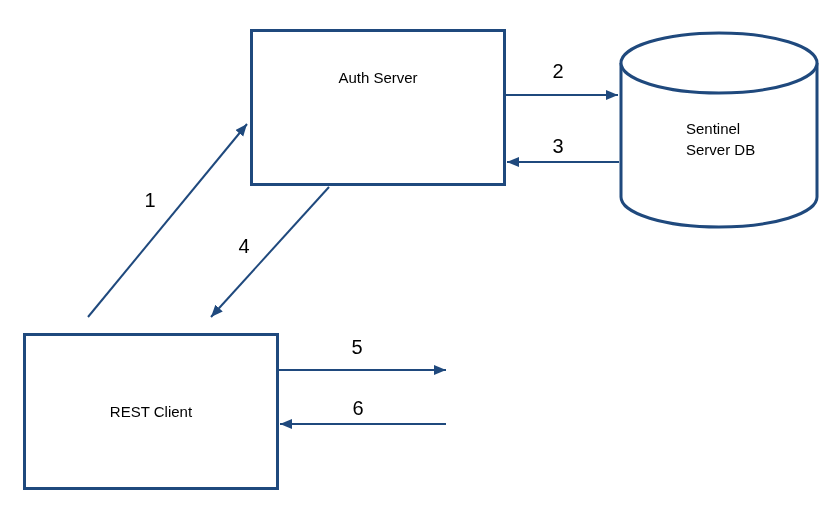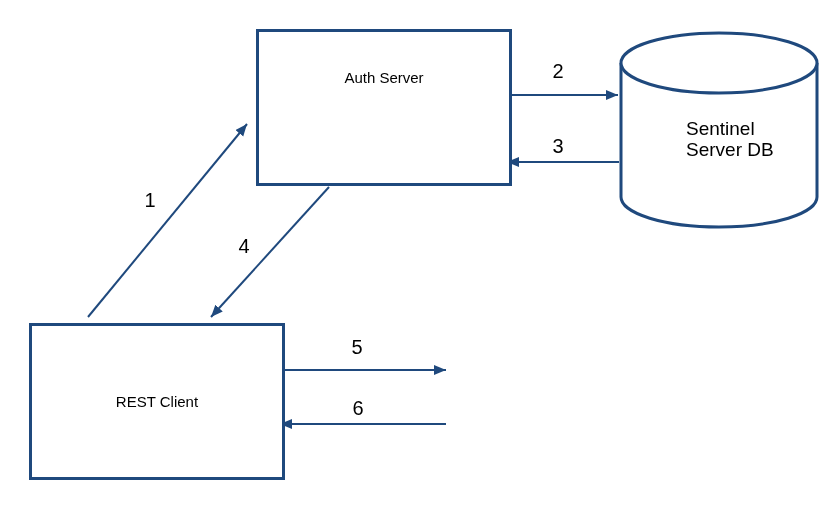--- a/index.html
+++ b/index.html
@@ -17,45 +17,44 @@
   }
   .node-box {
     position: absolute;
     box-sizing: border-box;
     border: 3px solid #1F497D;
     background: #FFFFFF;
     color: #000000;
     font-size: 15px;
     line-height: 22px;
     text-align: center;
-    margin-left: 6px;
   }
   .box-auth {
     left: 250px; top: 29px; width: 256px; height: 157px;
     padding-top: 35px;
   }
   .box-rest-client {
-    left: 23px; top: 323px; width: 256px; height: 157px;
+    left: 23px; top: 333px; width: 256px; height: 157px;
     display: flex; align-items: center; justify-content: center;
   }
   .box-sentinel-services {
     left: 448px; top: 321px; width: 253px; height: 156px;
     display: flex; align-items: center; justify-content: center;
   }
   #arrow-layer {
     position: absolute;
     left: 0; top: 0;
     width: 836px;
     height: 505px;
   }
   .cyl-label {
     position: absolute;
     left: 686px; top: 118px;
     color: #000000;
-    font-size: 19px;
+    font-size: 15px;
     line-height: 21px;
     text-align: left;
   }
   .arrow-num {
     position: absolute;
     width: 30px;
     text-align: center;
     color: #000000;
     font-size: 20px;
     line-height: 22px;

